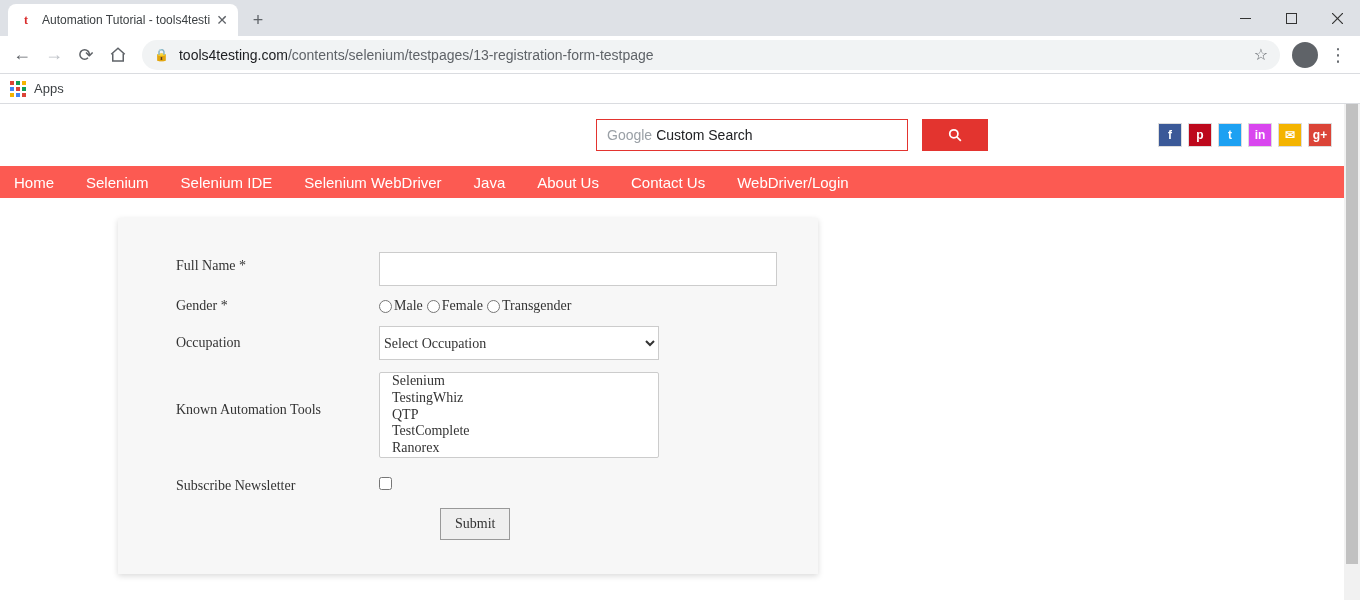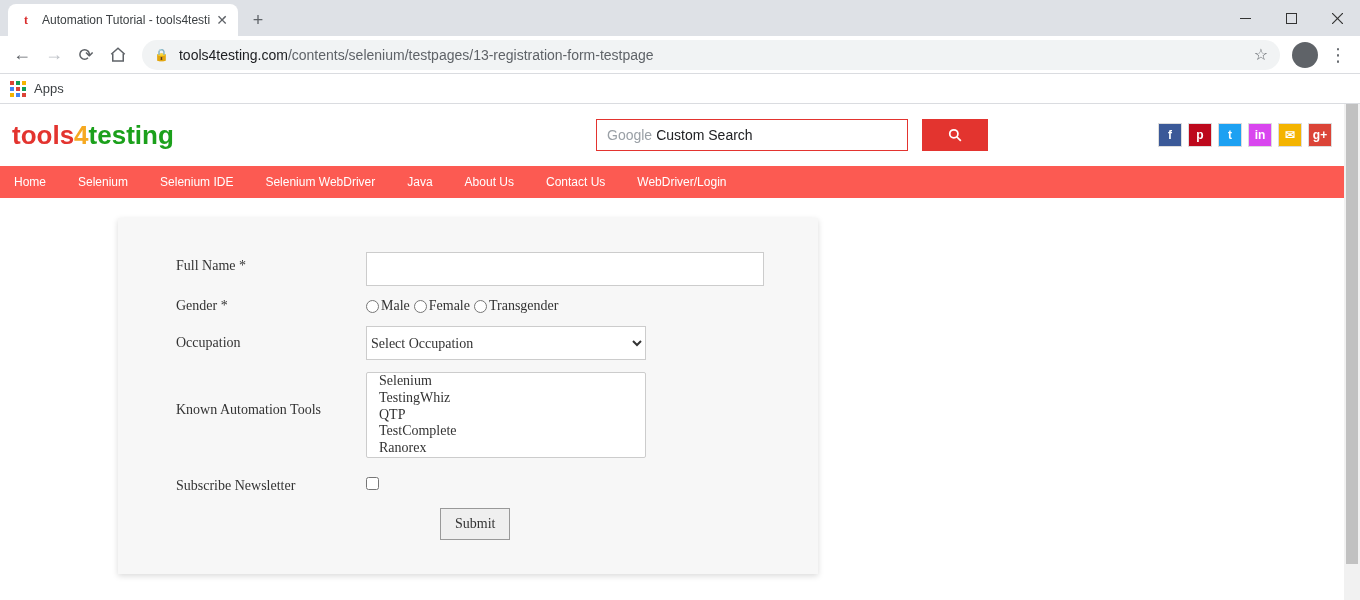--- a/index.html
+++ b/index.html
@@ -53,26 +53,26 @@
   .gcs-box { width: 312px; height: 32px; border: 1px solid #e3342f; display:flex; align-items:center; padding: 0 10px; font-size: 14px;}
   .gcs-box .g { color:#9aa0a6; margin-right: 4px; }
   .gcs-box .ph { color:#202124; }
   .gcs-btn { width: 66px; height: 32px; background:#e3342f; margin-left: 14px; display:flex; align-items:center; justify-content:center; color:#fff;}
 
   .social { display:flex; gap:6px; margin-left: 150px;}
   .social div { width: 24px; height: 24px; border:1px solid #ddd; display:flex; align-items:center; justify-content:center; color:#fff; font-size:12px; font-weight:bold;}
   .s-fb{background:#3b5998;} .s-pn{background:#bd081c;} .s-tw{background:#1da1f2;} .s-li{background:#d946ef;} .s-ml{background:#f4b400;} .s-gp{background:#db4437;}
 
   
-  .navbar { background:#fc5a52; height: 32px; display:flex; align-items:center; padding: 0 14px; gap: 32px; color:#fff; font-size: 12px;}
+  .navbar { background:#fc5a52; height: 32px; display:flex; align-items:center; padding: 0 14px; gap: 32px; color:#fff; font-size: 15px;}
   .navbar div { cursor:pointer; }
 
   
   .form-card { width: 700px; margin: 20px 0 0 118px; background:#f7f7f7; box-shadow: 0 2px 6px rgba(0,0,0,.15); padding: 34px 26px 34px 58px; font-family: Georgia, 'Times New Roman', serif; }
-  .form-row { display:flex; align-items:flex-start; margin-bottom: 12px; }
+  .form-row { display:flex; align-items:flex-start; margin-bottom: 12px; gap: 13px; }
   .form-row.align-center { align-items:center; }
   .form-label { width: 190px; color:#333; font-size: 14px; padding-top: 6px;}
   .form-control-cell { flex:1; }
   .text-input { width: 398px; height: 34px; border:1px solid #ccc; padding: 0 8px; font-size: 14px; background:#fff;}
   .radio-group { display:flex; gap: 2px; align-items:center; font-size: 14px; color:#333;}
   .radio-group label { display:flex; align-items:center; margin-right: 2px;}
   .radio-group input { margin-right: 2px; }
   .select-occ { width: 280px; height: 34px; border:1px solid #ccc; background:#fff; padding: 0 0; font-size:14px; color:#333; font-family: Georgia, serif;}
   .multi { width: 280px; height: 86px; border:1px solid #ccc; background:#fff; font-size:14px; overflow-y: scroll; font-family: Georgia, serif; color:#333;}
   .multi option { padding: 0 12px; }
@@ -144,23 +144,20 @@
   <span>Apps</span>
 </div>
 
 <div class="viewport">
   <div class="fake-scrollbar">
     <div class="fake-thumb"></div>
   </div>
   <div class="page-scroll">
 
     <div class="site-header">
-      <div class="logo">
-        <span class="red">tools</span><span class="bolt">4</span><span class="green">testing</span>
-      </div>
       <div class="search-wrap">
         <div class="gcs-box">
           <span class="g">Google</span>
           <span class="ph">Custom Search</span>
         </div>
         <div class="gcs-btn">
           <svg width="14" height="14" viewBox="0 0 24 24" fill="none" stroke="#fff" stroke-width="3">
               <circle cx="10" cy="10" r="7"></circle>
               <line x1="15" y1="15" x2="22" y2="22"></line>
             </svg>

